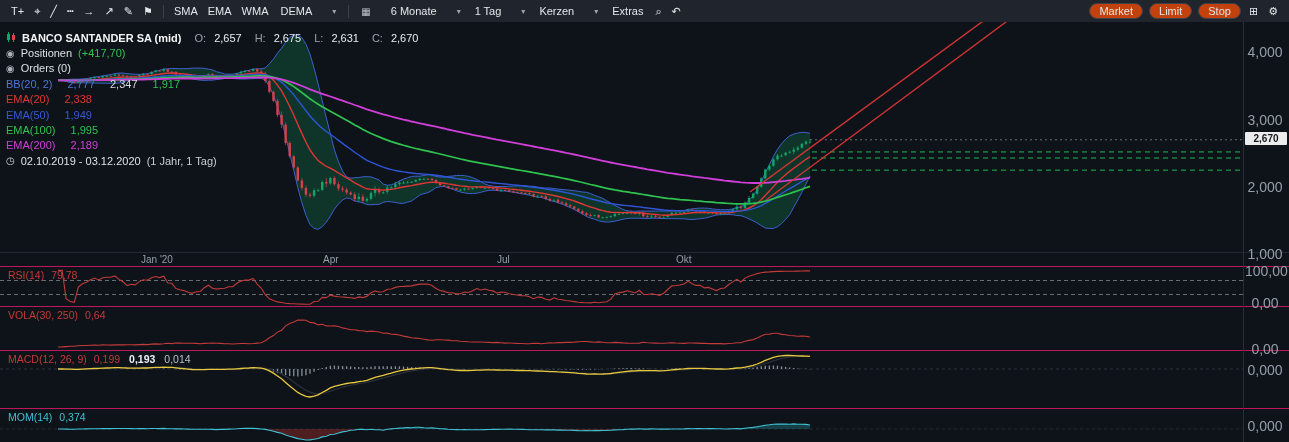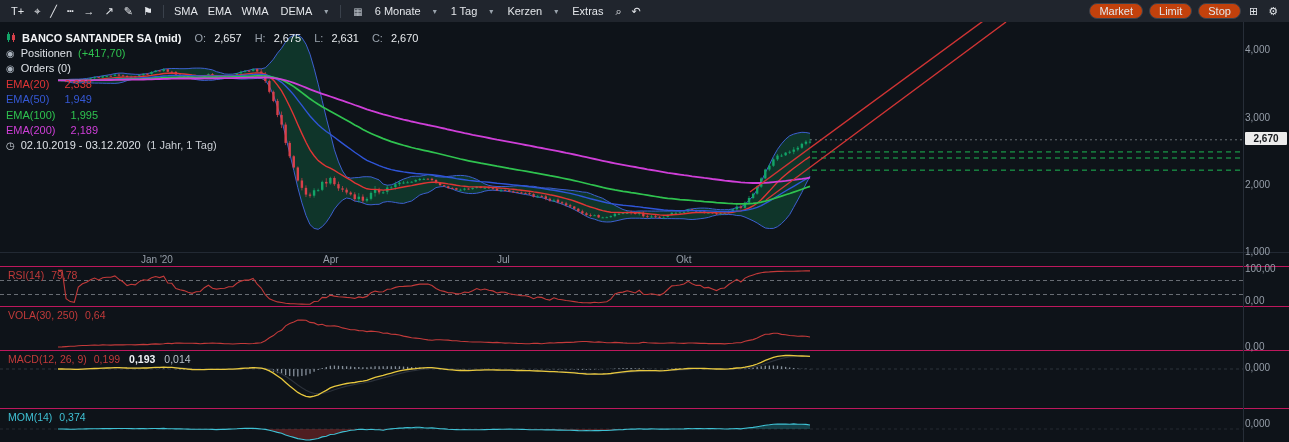--- a/index.html
+++ b/index.html
@@ -3,21 +3,21 @@
 <meta charset="utf-8">
 <style>
   *{margin:0;padding:0;box-sizing:border-box}
   html,body{width:1289px;height:442px;overflow:hidden}
   body{background:#0e1319;font-family:"Liberation Sans","DejaVu Sans",sans-serif;color:#dde1e6;position:relative}
   
   .toolbar{position:absolute;top:0;left:0;width:1289px;height:22px;background:#20252d;display:flex;align-items:center;padding:0 6px;font-size:11px;color:#e3e6ea;z-index:20}
   .tool{padding:0 5px;cursor:pointer;white-space:nowrap}
   .mini{font-size:10px;color:#c3c9d1}
   .sep{width:1px;height:13px;background:#3a414b;margin:0 5px}
-  .dd{display:flex;align-items:center;gap:12px;padding:0 7px;cursor:pointer;white-space:nowrap}
+  .dd{display:flex;align-items:center;gap:20px;padding:0 7px;cursor:pointer;white-space:nowrap}
   .caret{font-size:8px;color:#9aa3ad}
   .spacer{flex:1}
   .order-btn{background:#c2410c;border:1px solid #3a414b;border-radius:8px;padding:1px 9px;margin:0 3px;cursor:pointer}
   
   .main-chart{position:absolute;top:22px;left:0;width:1289px;height:230px}
   .xaxis{position:absolute;top:252px;left:0;width:1289px;height:14px;border-top:1px solid #222933}
   .xlab{position:absolute;top:1px;font-size:10px;color:#969ea9}
   .panel{position:absolute;left:0;width:1289px;border-top:1px solid #be185d}
   #p-rsi{top:266px;height:40px}
   #p-vola{top:306px;height:44px}
@@ -36,21 +36,21 @@
   .ok{color:#9aa3ad;margin-left:7px}.ov{color:#e9ecef;margin-left:2px}
   .radio{color:#aab3bd;font-size:10px}
   .pos-val{color:#2fc24f}
   .c-bb{color:#4f74d8}.c-e20{color:#e03535}.c-e50{color:#3558d4}.c-e100{color:#2fc24f}.c-e200{color:#cf3fd8}
   .lval{margin-left:9px}
   .v-white{color:#d6dade}.v-green{color:#2fc24f}
   .clock{color:#c3c9d1;font-size:10px}
   .dim{color:#c9ced4}
   
   .axis-col{position:absolute;top:22px;left:1243px;width:46px;height:420px;border-left:1px solid #272e38;z-index:8}
-  .ylab{position:absolute;right:4px;width:40px;text-align:left;font-size:10px;color:#969ea9}
+  .ylab{position:absolute;right:4px;width:40px;text-align:center;font-size:14px;color:#969ea9}
   .price-badge{position:absolute;top:110px;left:1px;width:42px;background:#ececec;color:#15181c;font-size:10px;font-weight:bold;text-align:center;padding:1px 0;border-radius:1px}
 </style>
 </head>
 <body>
 
 <div class="toolbar">
   <span class="tool">T+</span>
   <span class="tool">⌖</span>
   <span class="tool">╱</span>
   <span class="tool">┅</span>
@@ -501,20 +501,26 @@
   </div>
   <div class="lg-row">
     <span class="radio">◉</span>
     <span>Positionen</span>
     <span class="pos-val">(+417,70)</span>
   </div>
   <div class="lg-row">
     <span class="radio">◉</span>
     <span>Orders (0)</span>
   </div>
+  <div class="lg-row c-bb">
+    <span>BB(20, 2)</span>
+    <span class="lval">2,777</span>
+    <span class="lval v-white">2,347</span>
+    <span class="lval v-green">1,917</span>
+  </div>
   <div class="lg-row c-e20">
     <span>EMA(20)</span>
     <span class="lval">2,338</span>
   </div>
   <div class="lg-row c-e50">
     <span>EMA(50)</span>
     <span class="lval">1,949</span>
   </div>
   <div class="lg-row c-e100">
     <span>EMA(100)</span>

